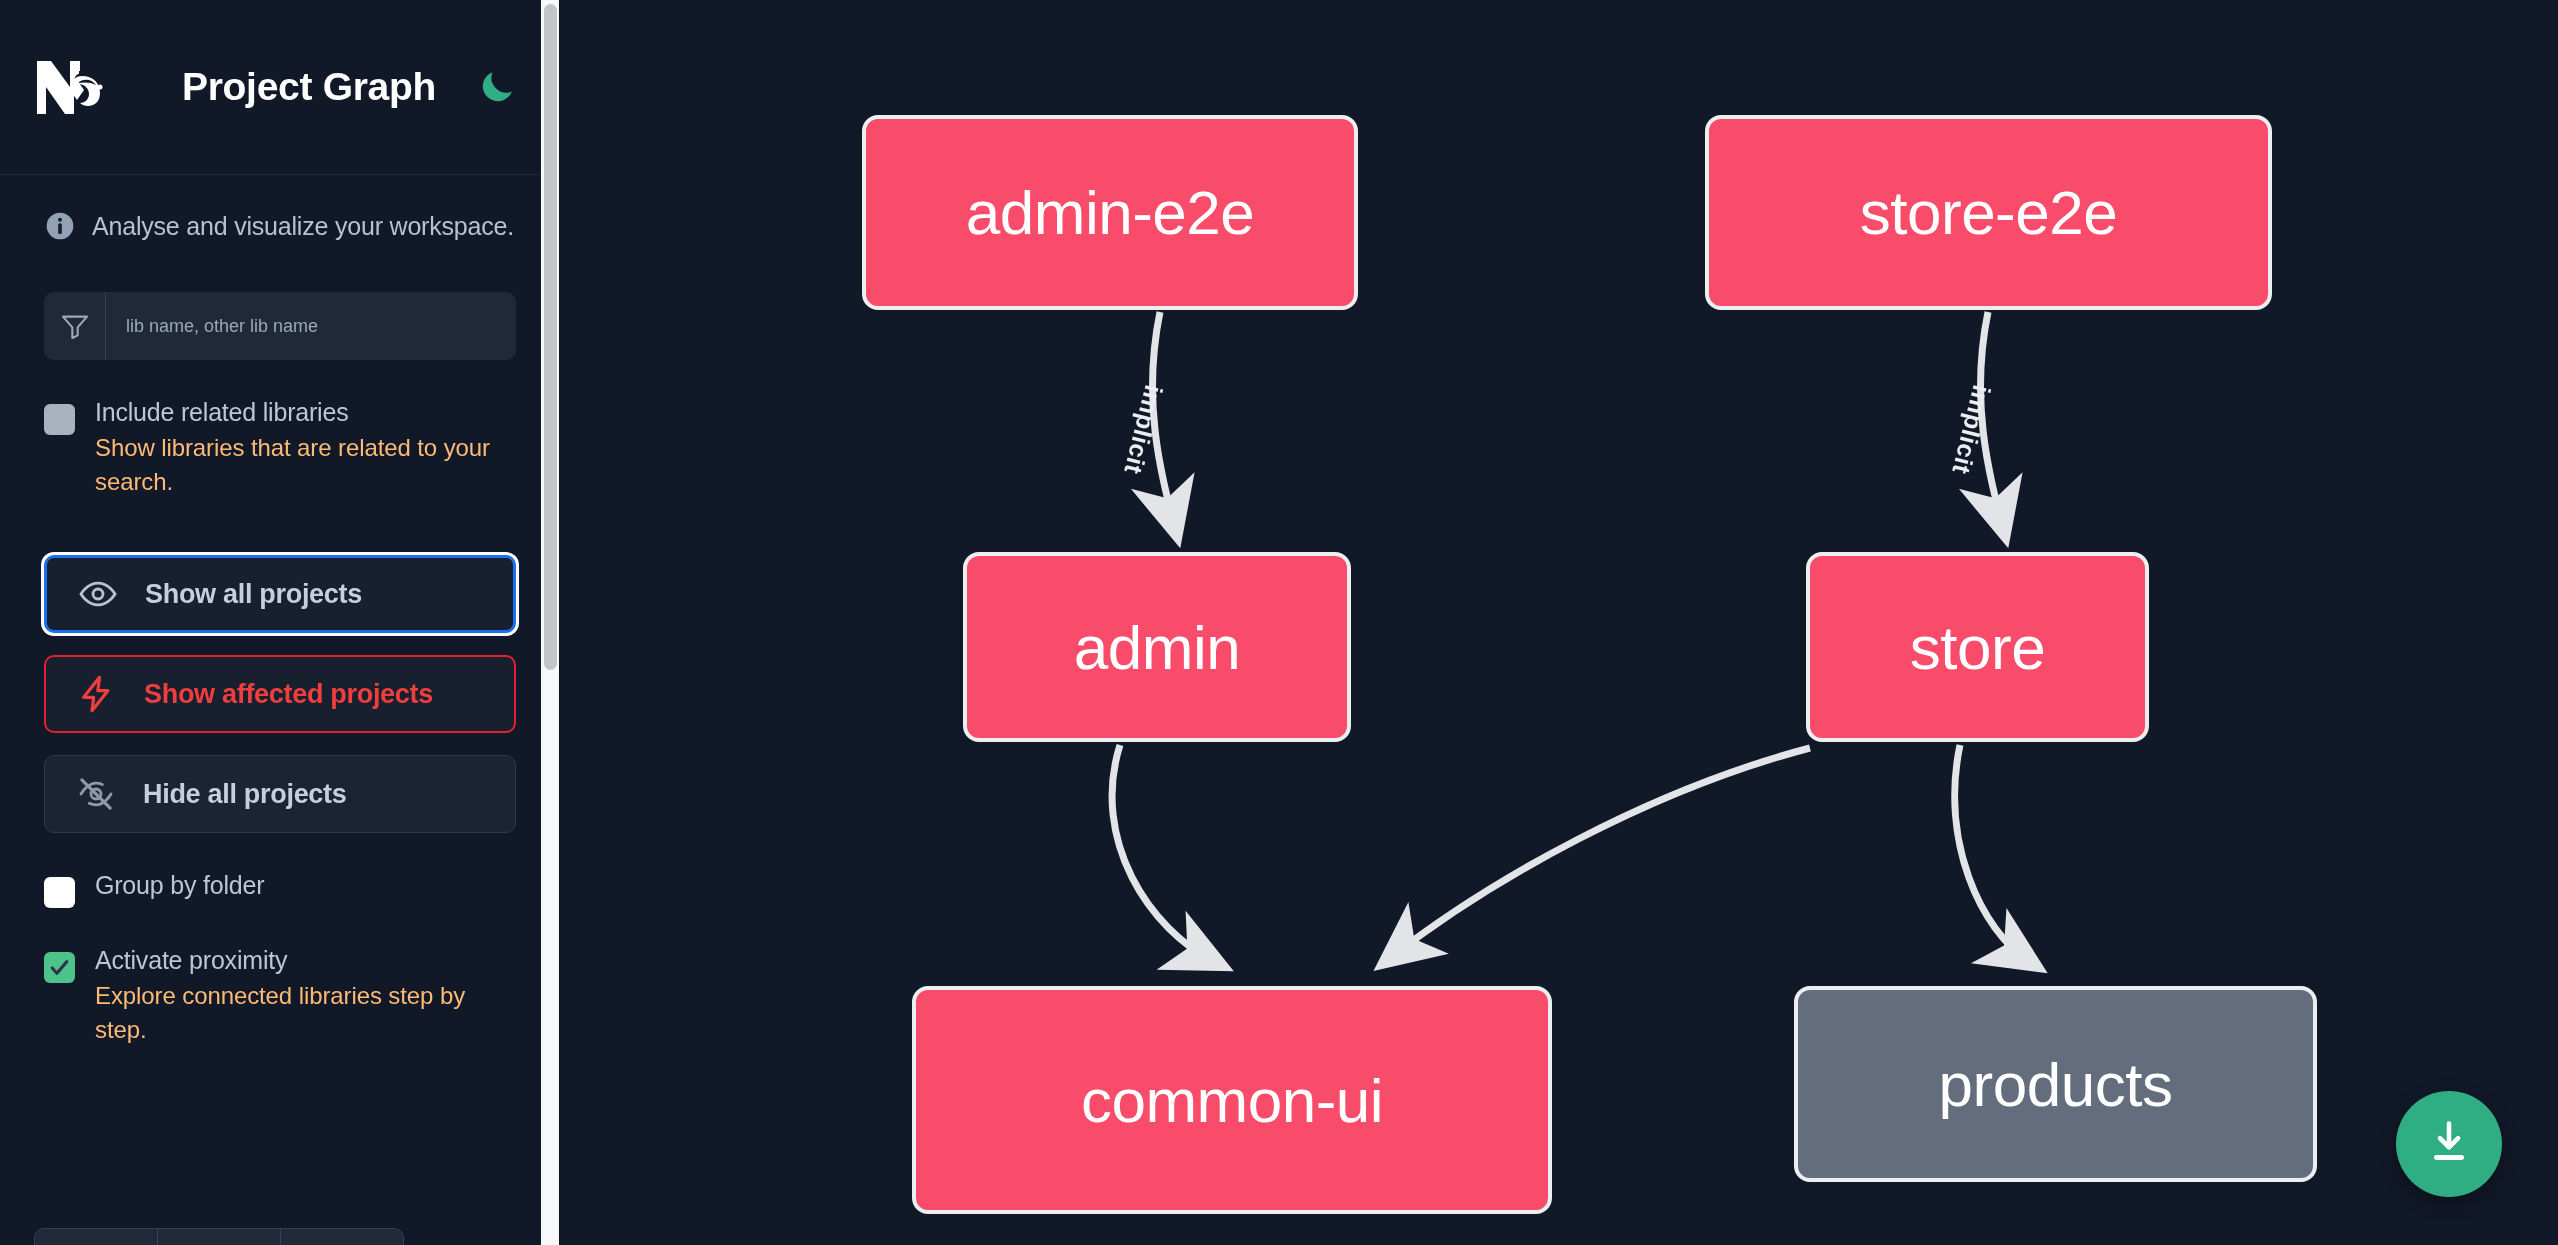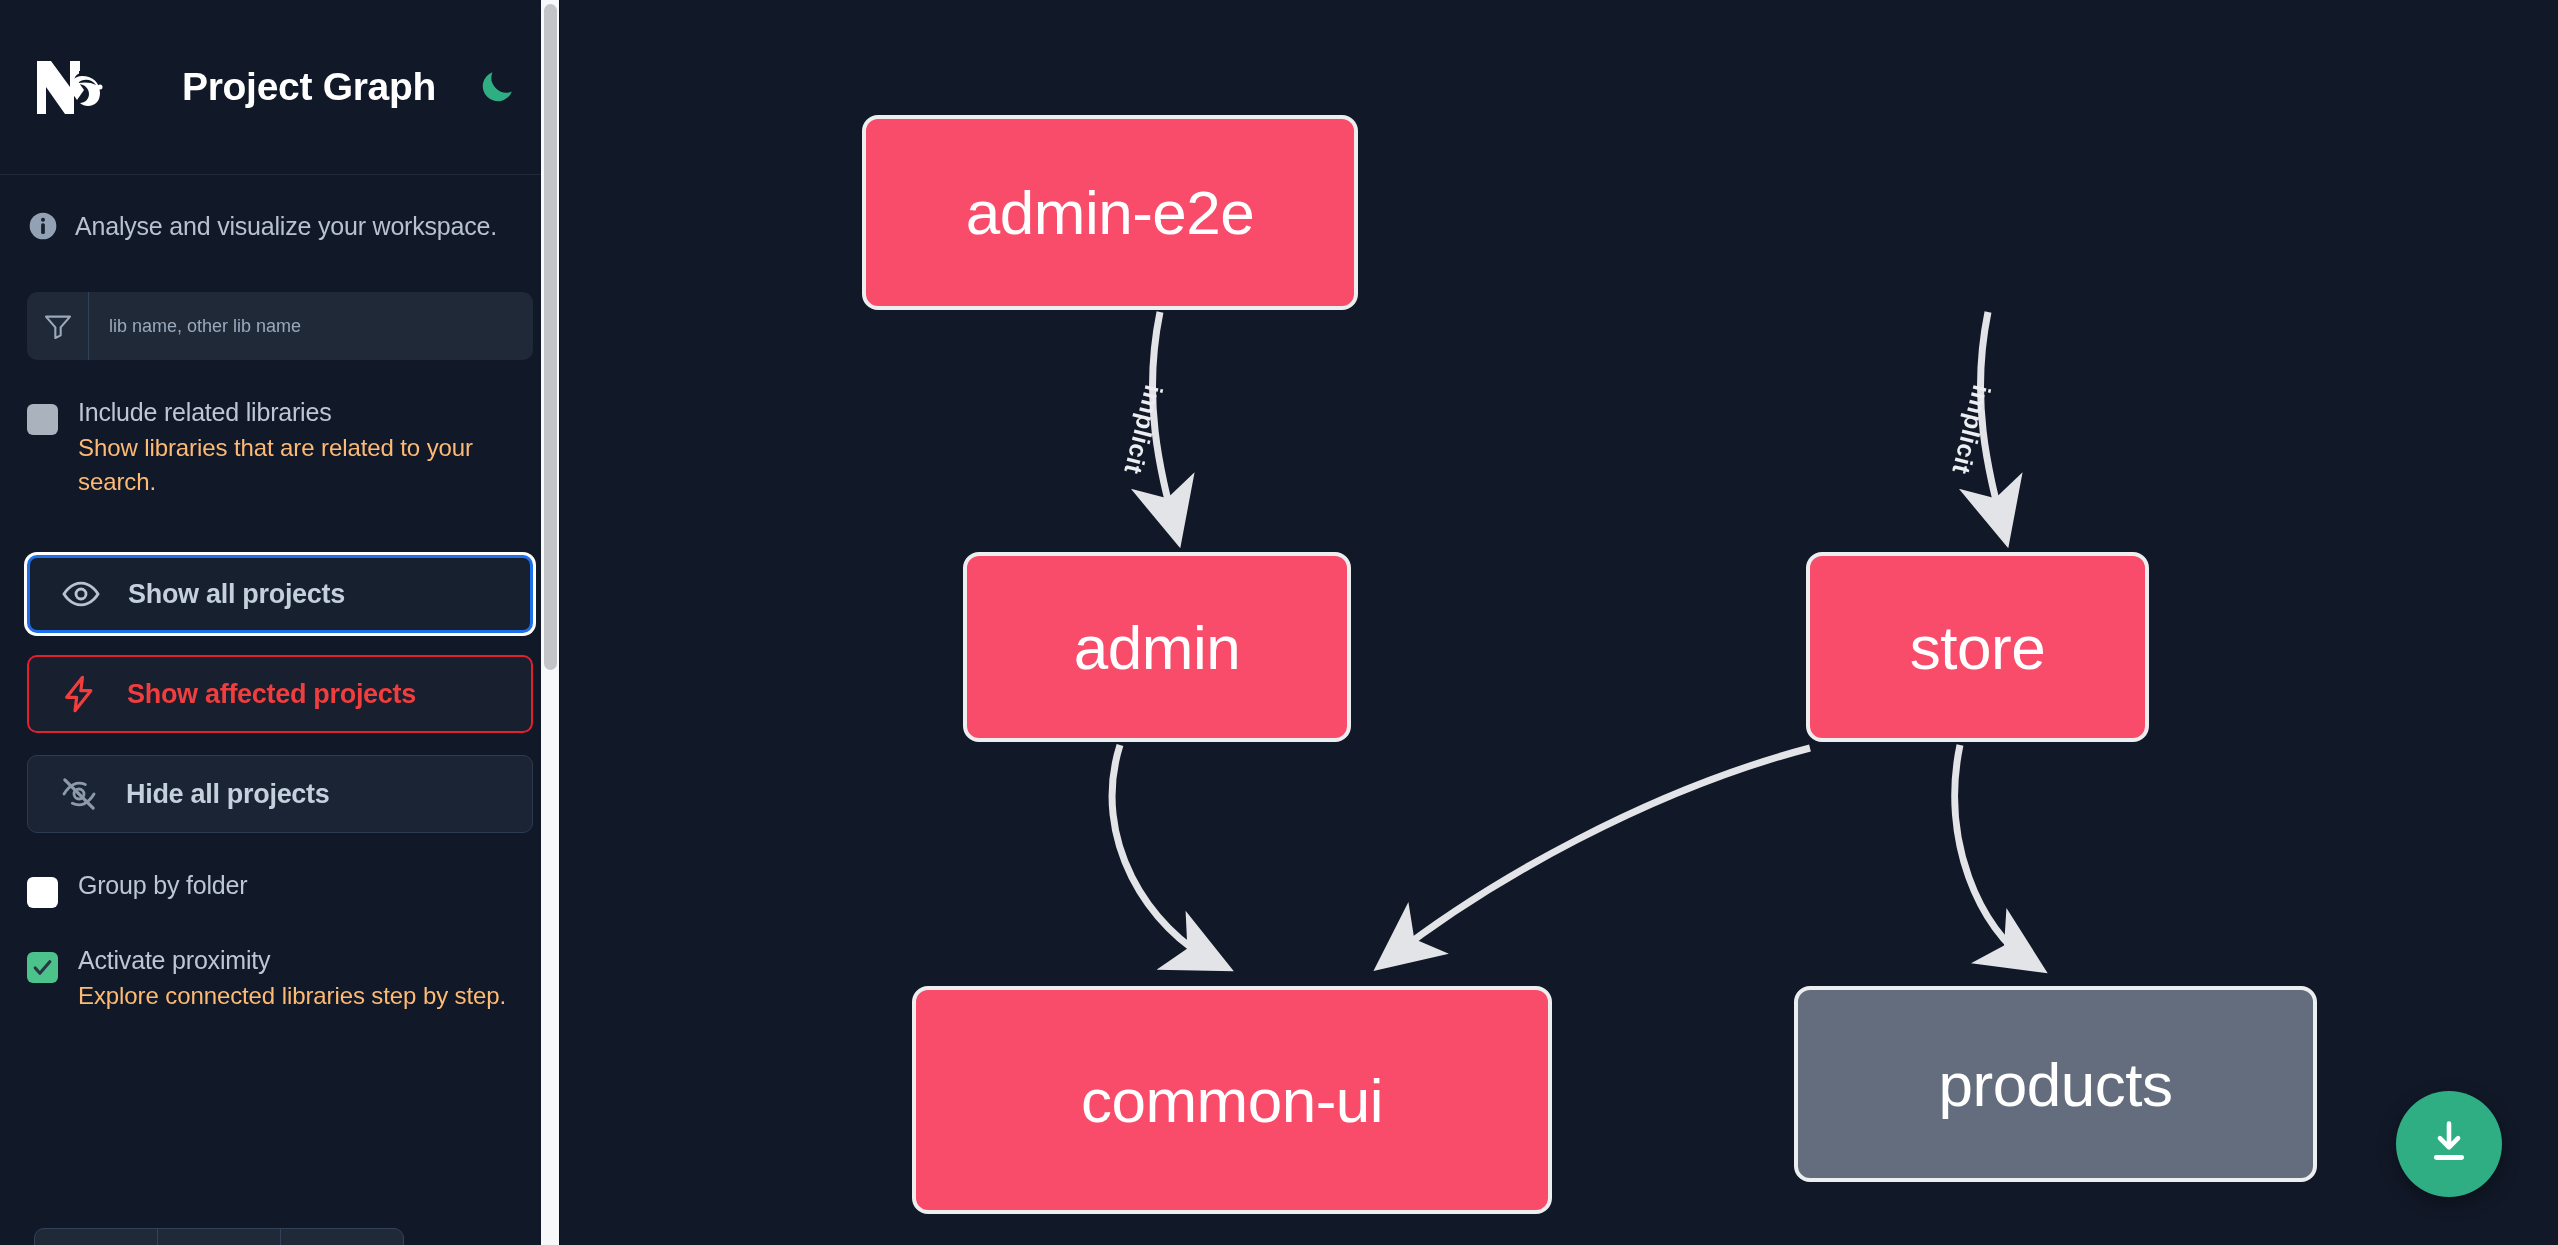--- a/index.html
+++ b/index.html
@@ -29,21 +29,21 @@
   .app-title {
     font-size: 39px; font-weight: 700; color: #ffffff;
     margin-left: 56px; letter-spacing: -0.3px; white-space: nowrap;
   }
   .moon-btn {
     margin-left: 38px; width: 46px; height: 46px;
     display: flex; align-items: center; justify-content: center;
     cursor: pointer;
   }
 
-  .sb-body { padding: 0 27px; }
+  .sb-body { padding: 0 44px; }
 
   .info-row {
     display: flex; align-items: center; gap: 16px;
     padding: 35px 0 0 0;
   }
   .info-icon { width: 32px; height: 32px; flex: 0 0 32px; }
   .info-text { font-size: 25px; color: #b6c2d2; letter-spacing: -0.2px; }
 
   
   .search-wrap {
@@ -321,20 +321,23 @@
         <path d="M 1428 312 C 1410 400 1428 470 1443 528"></path>
         <path d="M 560 745 C 530 840 590 930 655 962"></path>
         <path d="M 1400 745 C 1380 840 1420 930 1470 962"></path>
         <path d="M 1250 748 C 1090 790 930 880 830 958"></path>
       </g>
     </svg>
 
     <div class="node pink" style="left:302px; top:115px; width:496px; height:195px;">
       <span>admin-e2e</span>
     </div>
+    <div class="node pink" style="left:1145px; top:115px; width:567px; height:195px;">
+      <span>store-e2e</span>
+    </div>
     <div class="node pink" style="left:403px; top:552px; width:388px; height:190px;">
       <span>admin</span>
     </div>
     <div class="node pink" style="left:1246px; top:552px; width:343px; height:190px;">
       <span>store</span>
     </div>
     <div class="node pink" style="left:352px; top:986px; width:640px; height:228px;">
       <span>common-ui</span>
     </div>
     <div class="node grey" style="left:1234px; top:986px; width:523px; height:196px;">

